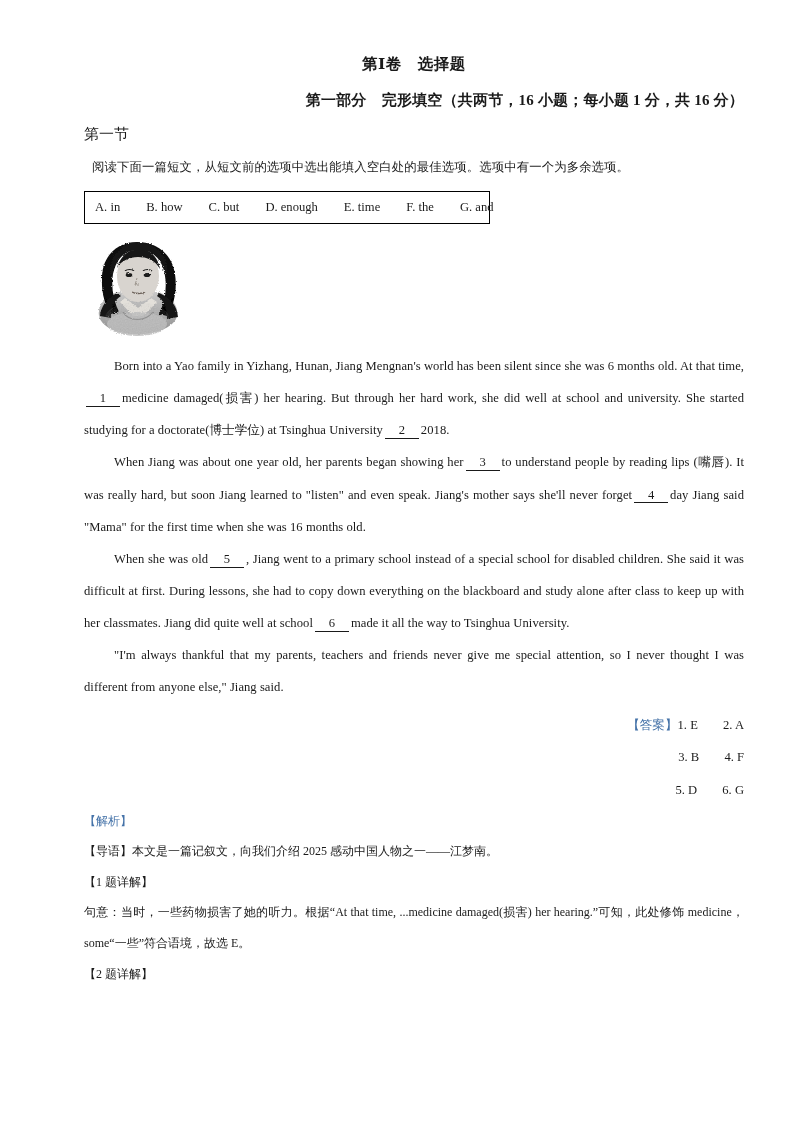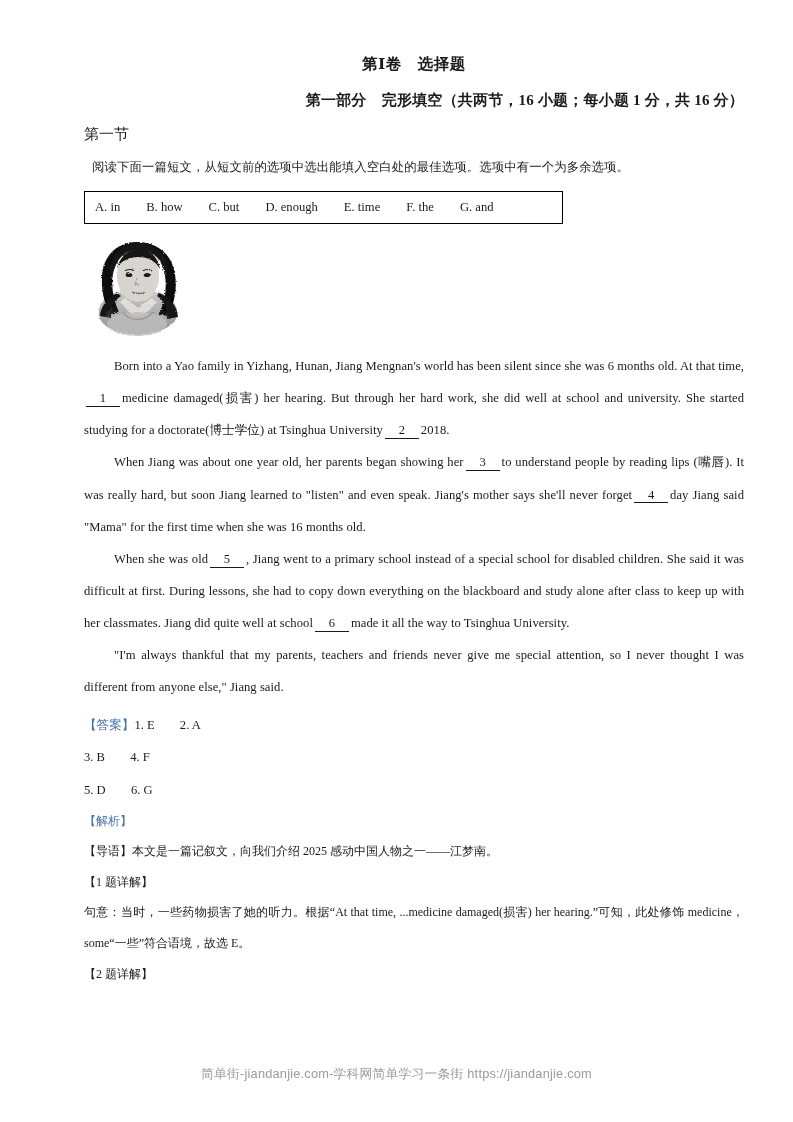--- a/index.html
+++ b/index.html
@@ -55,21 +55,21 @@
     font-size: 12.4px;
     margin: 0 0 13px 8px;
     line-height: 1.6;
     letter-spacing: 0.1px;
   }
 
   
   .options-box {
     border: 1px solid #000000;
     box-sizing: border-box;
-    width: 479px;
+    width: 406px;
     padding: 8px 12px 8px 10px;
     margin: 0 0 14px 0;
     display: flex;
     align-items: center;
     font-size: 12.6px;
   }
   .option-item {
     white-space: nowrap;
     margin-right: 26px;
   }
@@ -108,20 +108,21 @@
 
   
   .answers {
     margin-top: 6px;
   }
   .ans-line {
     font-size: 12.6px;
     line-height: 2.55;
     margin: 0;
     white-space: pre;
+    text-align: right;
   }
   .tag-blue {
     color: #4472a8;
   }
   .analysis p {
     font-size: 12px;
     line-height: 2.55;
     margin: 0;
     text-align: justify;
   }
@@ -234,15 +235,14 @@
     <div class="analysis">
       <p><span class="tag-blue">【解析】</span></p>
       <p><span>【导语】</span><span>本文是一篇记叙文，向我们介绍 2025 感动中国人物之一——江梦南。</span></p>
       <p>【1 题详解】</p>
       <p>句意：当时，一些药物损害了她的听力。根据“At that time, ...medicine damaged(损害) her hearing.”可知，此处修饰 medicine，some“一些”符合语境，故选 E。</p>
       <p>【2 题详解】</p>
     </div>
 
   </div>
 
-  <div class="footer">简单街-jiandanjie.com-学科网简单学习一条街 https://jiandanjie.com</div>
 
 </div>
 
 </body></html>

